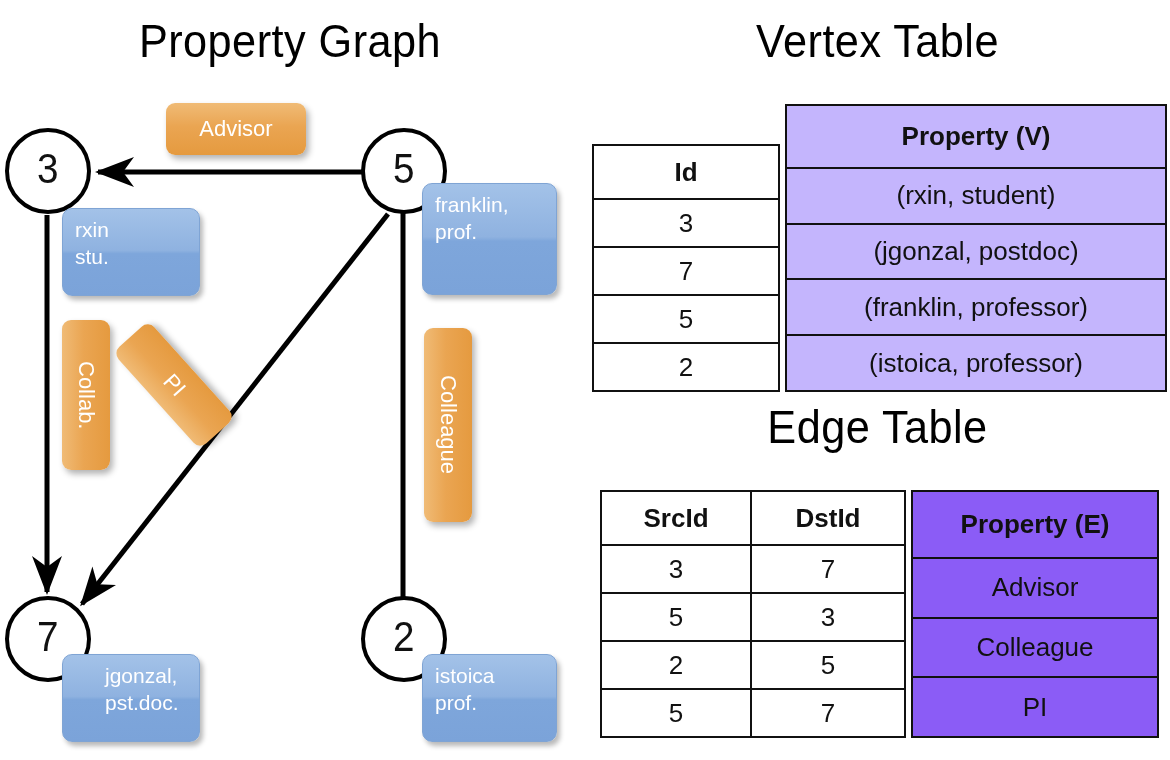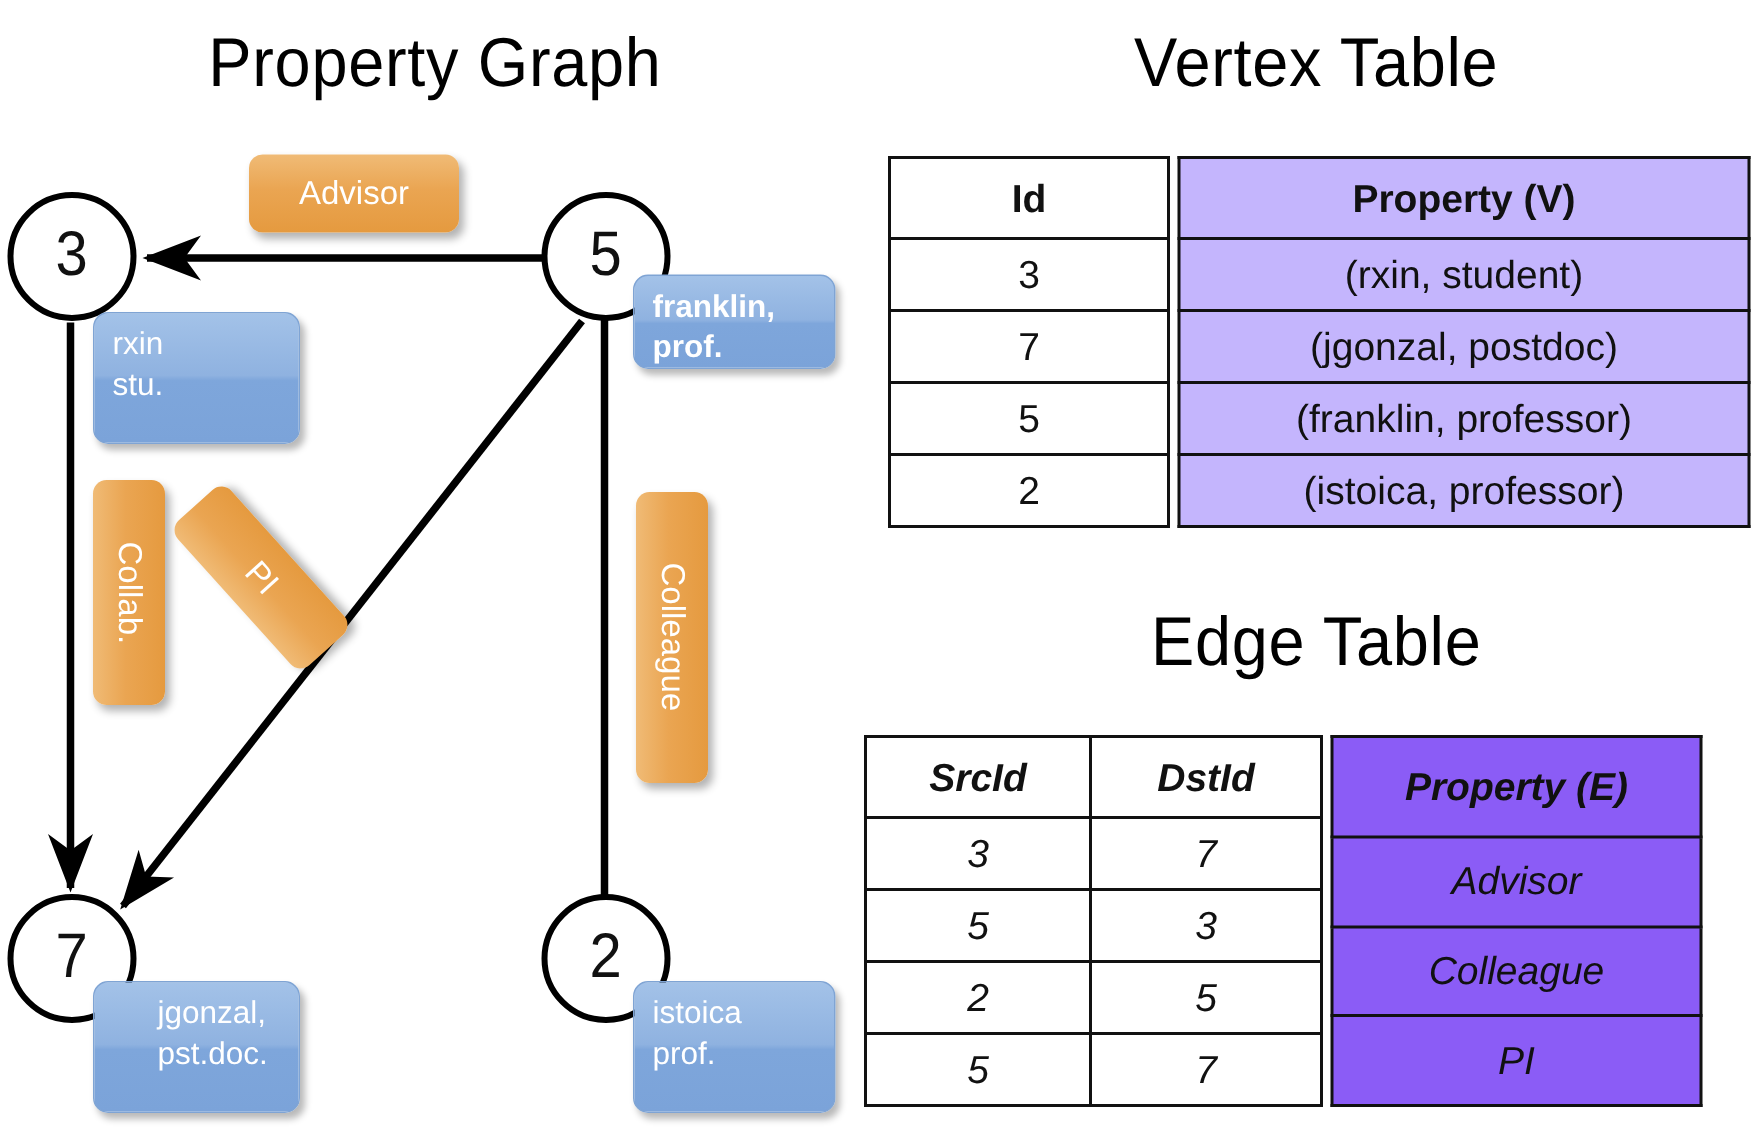--- a/index.html
+++ b/index.html
@@ -127,21 +127,21 @@
   }
   table.grid th {
     font-weight: 700;
     font-size: 26px;
     height: 52px;
   }
   .cell-blue  { background: #c4b5fd; }
   .cell-peach { background: #8b5cf6; }
   .cell-white { background: #ffffff; }
 
-  #vertex-id-tbl   { width: 188px; }
+  #vertex-id-tbl   { width: 188px; margin-top: 40px; }
   #vertex-prop-tbl { width: 382px; }
   #edge-src-tbl    { width: 152px; }
   #edge-dst-tbl    { width: 156px; }
   #edge-prop-tbl   { width: 248px; }
 
   .gap { width: 5px; }
 </style>
 </head>
 <body>
 
@@ -183,21 +183,21 @@
     </div>
   <div class="vertex" id="v7" style="left:5px;  top:516px;">
       <span>7</span>
     </div>
   <div class="vertex" id="v2" style="left:361px;top:516px;">
       <span>2</span>
     </div>
 
   <div class="prop-box" id="pb3" style="left:62px;  top:103px; width:138px; height:88px;margin-top:25px;">rxin
 stu.</div>
-  <div class="prop-box" id="pb5" style="left:422px; top:103px; width:135px; height:63px;font-weight:bold;">franklin,
+  <div class="prop-box" id="pb5" style="left:422px; top:103px; width:135px; height:112px;">franklin,
 prof.</div>
   <div class="prop-box" id="pb7" style="left:62px;  top:574px; width:138px; height:88px;padding-left:42px;">jgonzal,
 pst.doc.</div>
   <div class="prop-box" id="pb2" style="left:422px; top:574px; width:135px; height:88px;">istoica
 prof.</div>
 
   <div class="label-box" id="label-advisor" style="left:166px; top:23px; width:140px; height:52px;">Advisor</div>
 
   <div class="label-box vert-text" id="label-collab" style="left:62px; top:240px; width:48px; height:150px;">Collab.</div>
 
@@ -241,21 +241,21 @@
       <tr>
           <td class="cell-blue">(franklin, professor)</td>
         </tr>
       <tr>
           <td class="cell-blue">(istoica, professor)</td>
         </tr>
     </tbody>
   </table>
 </div>
 
-<div class="tbl-wrap" id="edge-table-wrap" style="left:576px; top:490px;font-style:italic;">
+<div class="tbl-wrap" id="edge-table-wrap" style="left:600px; top:490px;">
   <table class="grid" id="edge-src-tbl">
     <tbody>
       <tr>
           <th class="cell-white">SrcId</th>
         </tr>
       <tr>
           <td class="cell-white">3</td>
         </tr>
       <tr>
           <td class="cell-white">5</td>

